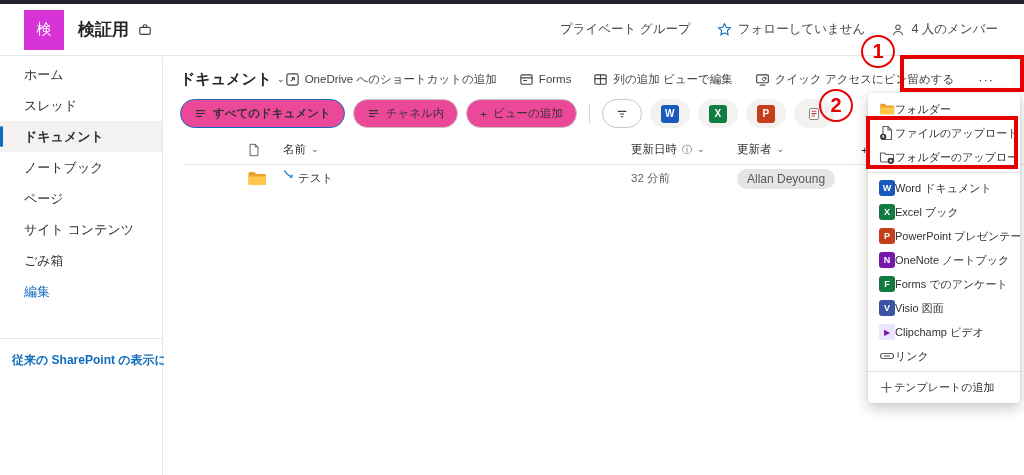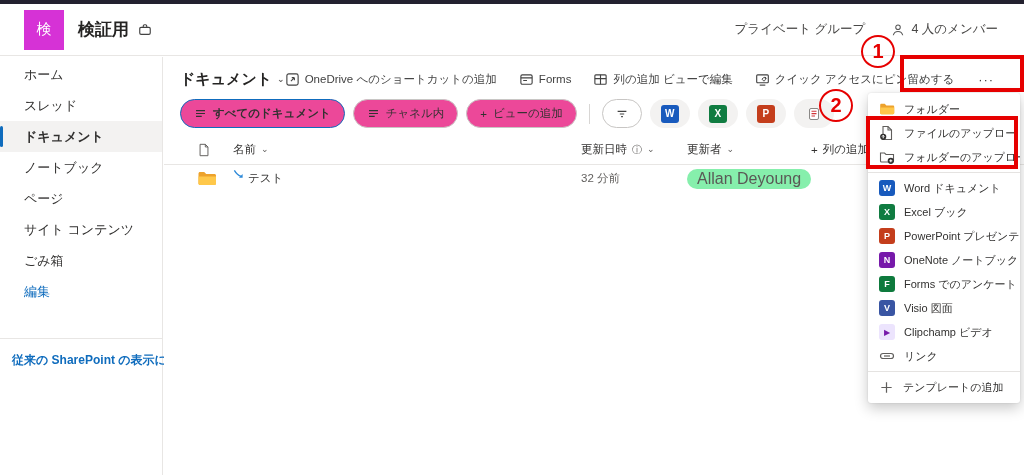--- a/index.html
+++ b/index.html
@@ -42,33 +42,33 @@
 
   .pills-row { position:absolute; top:42px; left:16px; display:flex; align-items:center; gap:8px; }
   .pill { display:flex; align-items:center; gap:6px; height:29px; padding:0 13px; border:1px solid #c8c6c4; border-radius:15px; font-size:11.5px; color:#323130; background:#ec4899; cursor:pointer; white-space:nowrap; }
   .pill.sel { border:1.5px solid #0f6cbd; font-weight:600; }
   .pill-sep { width:1px; height:20px; background:#d8d6d4; margin:0 4px; }
   .icon-pill { display:flex; align-items:center; justify-content:center; width:40px; height:29px; border-radius:15px; background:#f3f2f1; cursor:pointer; }
   .icon-pill.outline { background:#fff; border:1px solid #c8c6c4; }
 
   
   .table { position:absolute; top:78px; left:0; right:0; }
-  .trow { display:grid; grid-template-columns:36px 348px 106px 124px auto; align-items:center; padding-left:33px; }
+  .trow { display:grid; grid-template-columns:36px 348px 106px 124px auto; align-items:center; padding-left:64px;margin-left:19px; }
   .thead { height:30px; border-bottom:1px solid #e8e6e4; font-size:11.5px; color:#323130; }
   .th { display:flex; align-items:center; gap:5px; cursor:pointer; white-space:nowrap; }
   .info { font-size:10px; color:#605e5c; }
   .tdata { height:27px; font-size:11.5px; cursor:pointer; }
   .name-cell { display:flex; align-items:center; gap:4px; }
   .sparkle { margin-bottom:9px; }
   .muted { color:#605e5c; }
-  .person-pill { display:inline-flex; align-items:center; height:20px; padding:0 10px; background:#86efac; border-radius:10px; font-size:16px; color:#5a5856; white-space:nowrap; }
+  .person-pill { display:inline-flex; align-items:center; height:20px; padding:0 10px; background:#e5e5e5; border-radius:10px; font-size:12px; color:#5a5856; white-space:nowrap; }
 
   
   .menu { position:absolute; left:868px; top:93px; width:152px; background:#fff; border-radius:3px; box-shadow:0 5px 14px rgba(0,0,0,.22), 0 0 2px rgba(0,0,0,.12); padding:4px 0; z-index:5; }
-  .menu-item { height:24px; display:flex; align-items:center; gap:9px; padding:0 11px; font-size:11px; color:#323130; cursor:pointer; white-space:nowrap; overflow:hidden; }
+  .menu-item { height:24px; display:flex; align-items:center; padding:0 11px; font-size:11px; color:#323130; cursor:pointer; white-space:nowrap; overflow:hidden; }
   .menu-div { height:1px; background:#e5e3e1; margin:3px 0; }
 
   
   .appicon { width:16px; height:16px; border-radius:3px; color:#fff; font-size:9px; font-weight:bold; display:flex; align-items:center; justify-content:center; flex:none; }
   .appicon.lg { width:18px; height:18px; font-size:10px; }
   .appicon.clip { background:#ece4fd; color:#7719aa; font-size:8px; }
 
   
   .annot { position:absolute; z-index:9; pointer-events:none; }
   .annot-rect { border:4px solid #e60000; }
@@ -90,20 +90,28 @@
     <span class="hdr-ico">
       <svg width="14" height="14" viewBox="0 0 16 16" fill="none" stroke="#424242" stroke-width="1.3">
           <rect x="2" y="5" width="12" height="8" rx="1.5"></rect>
           <path d="M6 5V3.5A1.5 1.5 0 0 1 7.5 2h1A1.5 1.5 0 0 1 10 3.5V5"></path>
         </svg>
     </span>
     <div class="header-right">
       <span class="hdr-item">プライベート グループ</span>
       <span class="hdr-item hdr-link">
         <span>
+          <svg width="15" height="15" viewBox="0 0 16 16" fill="none" stroke="#0f6cbd" stroke-width="1.2">
+              <path d="M8 1.8l1.9 3.9 4.3.6-3.1 3 .7 4.2L8 11.5l-3.8 2 .7-4.2-3.1-3 4.3-.6z"></path>
+            </svg>
+        </span>
+        <span>フォローしていません</span>
+      </span>
+      <span class="hdr-item hdr-link">
+        <span>
           <svg width="14" height="14" viewBox="0 0 16 16" fill="none" stroke="#565656" stroke-width="1.2">
               <circle cx="8" cy="4.8" r="2.6"></circle>
               <path d="M2.6 14c.7-3 2.6-4.4 5.4-4.4 2.8 0 4.7 1.4 5.4 4.4"></path>
             </svg>
         </span>
         <span>4 人のメンバー</span>
       </span>
     </div>
   </header>
 

